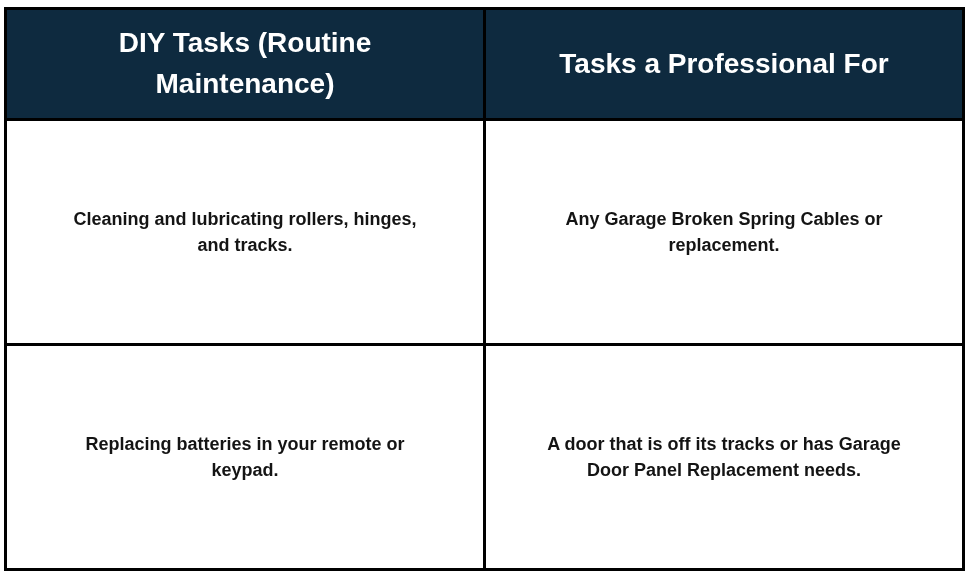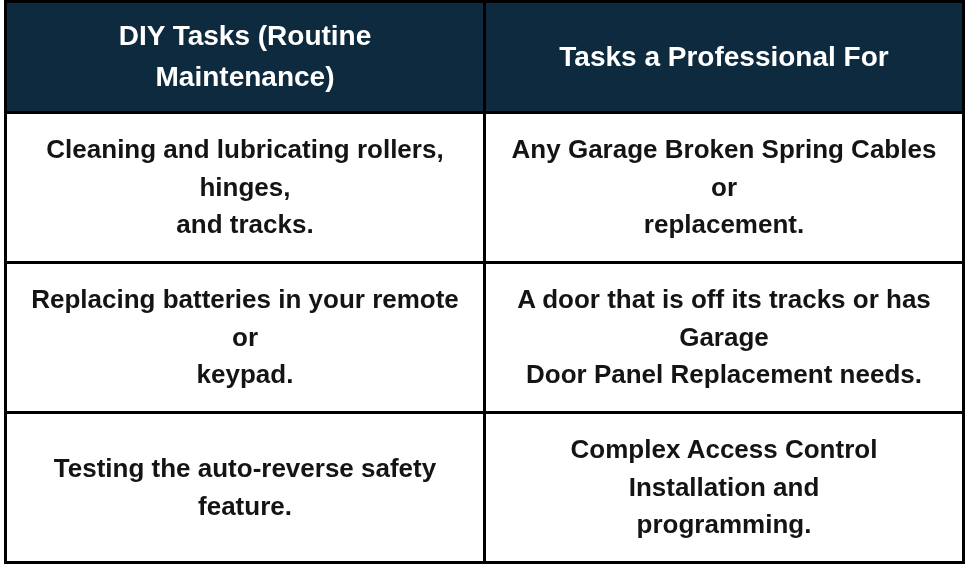--- a/index.html
+++ b/index.html
@@ -6,21 +6,21 @@
   html, body {
     width: 972px;
     height: 576px;
     background: #ffffff;
     font-family: "Liberation Sans", sans-serif;
     overflow: hidden;
   }
   .page {
     position: absolute;
     left: 4px;
-    top: 0;
+    top: 7px;
     width: 961px;
     height: 564px;
   }
   table.compare {
     width: 100%;
     height: 100%;
     border-collapse: collapse;
     table-layout: fixed;
   }
   table.compare, table.compare th, table.compare td {
@@ -34,21 +34,21 @@
     line-height: 1.45;
     text-align: center;
     vertical-align: middle;
     white-space: pre-line;
     height: 111px;
     padding: 4px 20px;
   }
   table.compare td {
     background: #ffffff;
     color: #141414;
-    font-size: 26px;
+    font-size: 18px;
     font-weight: bold;
     line-height: 1.45;
     text-align: center;
     vertical-align: middle;
     white-space: pre-line;
     padding: 4px 18px;
   }
 </style>
 </head>
 <body>
@@ -68,20 +68,15 @@
 and tracks.</td>
         <td>Any Garage Broken Spring Cables or
 replacement.</td>
       </tr>
       <tr>
         <td>Replacing batteries in your remote or
 keypad.</td>
         <td>A door that is off its tracks or has Garage
 Door Panel Replacement needs.</td>
       </tr>
-      <tr>
-        <td>Testing the auto-reverse safety feature.</td>
-        <td>Complex Access Control Installation and
-programming.</td>
-      </tr>
     </tbody>
   </table>
 </div>
 
 </body></html>

